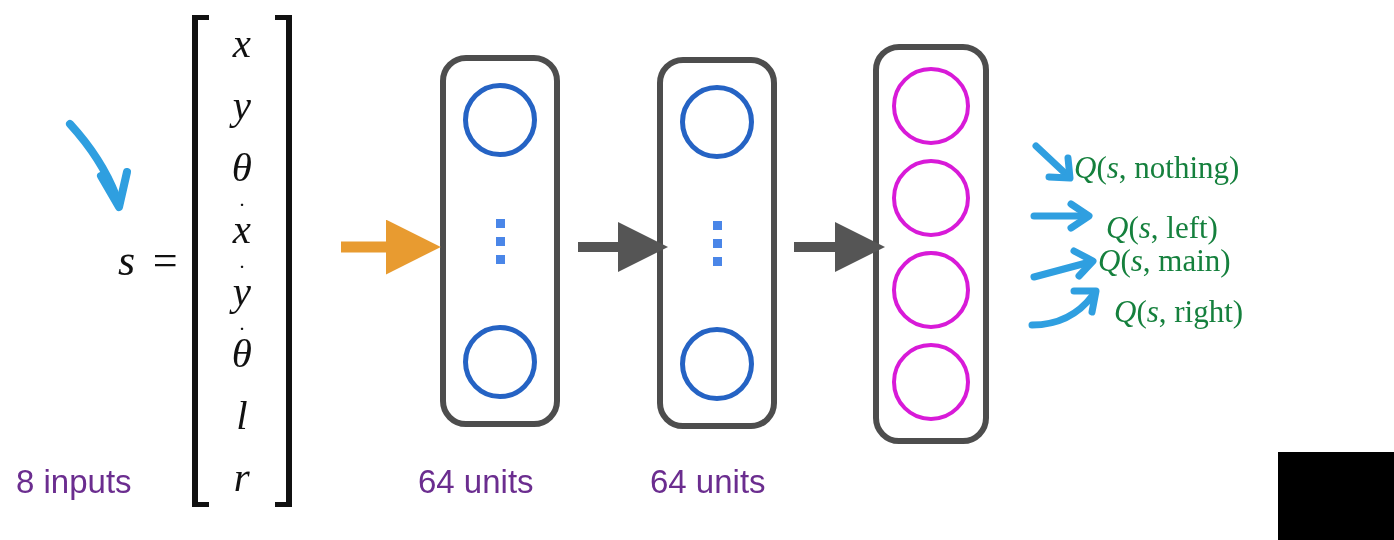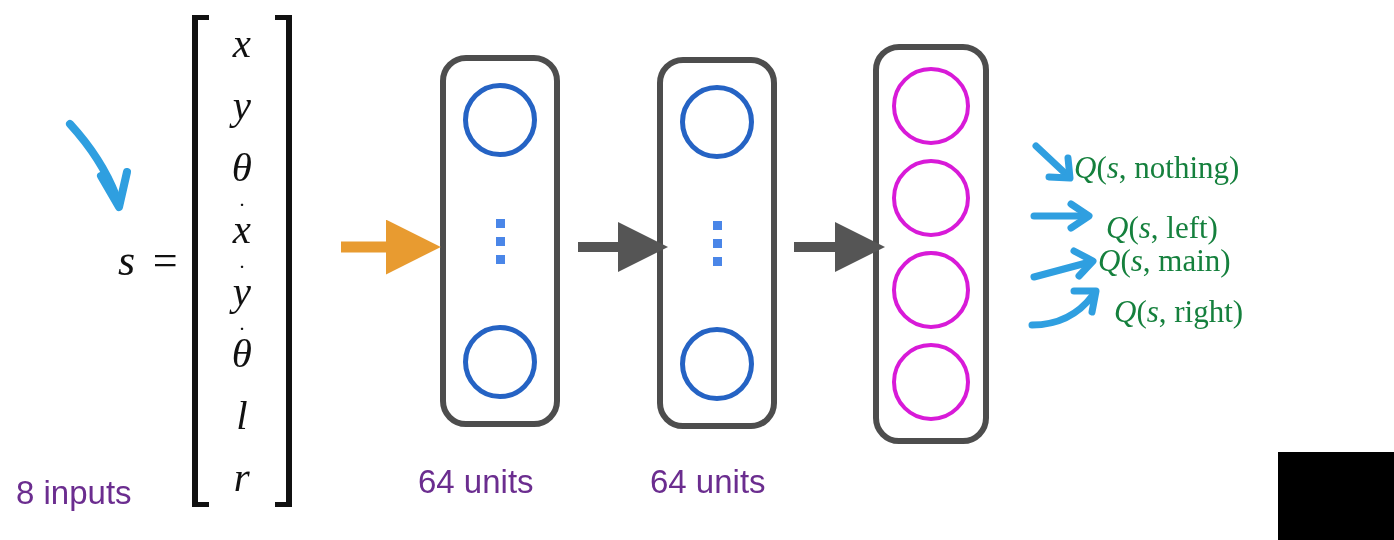--- a/index.html
+++ b/index.html
@@ -269,21 +269,21 @@
       <path d="M1034,277 L1090,262"></path>
       <path d="M1074,251 L1093,261 L1079,276"></path>
     </g>
 
     <g fill="none" stroke="#2f9fe0" stroke-width="7" stroke-linecap="round" stroke-linejoin="round">
       <path d="M1032,325 C1058,325 1078,315 1093,295"></path>
       <path d="M1074,291 L1096,291 L1092,312"></path>
     </g>
   </svg>
 
-  <div class="caption" style="left:16px; top:474px;text-align:center;">8 inputs</div>
+  <div class="caption" style="left:16px; top:463px;text-align:center;">8 inputs</div>
   <div class="caption" style="left:418px; top:463px;">64 units</div>
   <div class="caption" style="left:650px; top:463px;">64 units</div>
 
   <div class="q-label" style="left:1074px; top:150px;">
     <span class="it">Q</span><span>(</span><span class="it">s</span><span>, </span><span>nothing</span><span>)</span>
   </div>
   <div class="q-label" style="left:1106px; top:210px;">
     <span class="it">Q</span><span>(</span><span class="it">s</span><span>, </span><span>left</span><span>)</span>
   </div>
   <div class="q-label" style="left:1098px; top:243px;">

